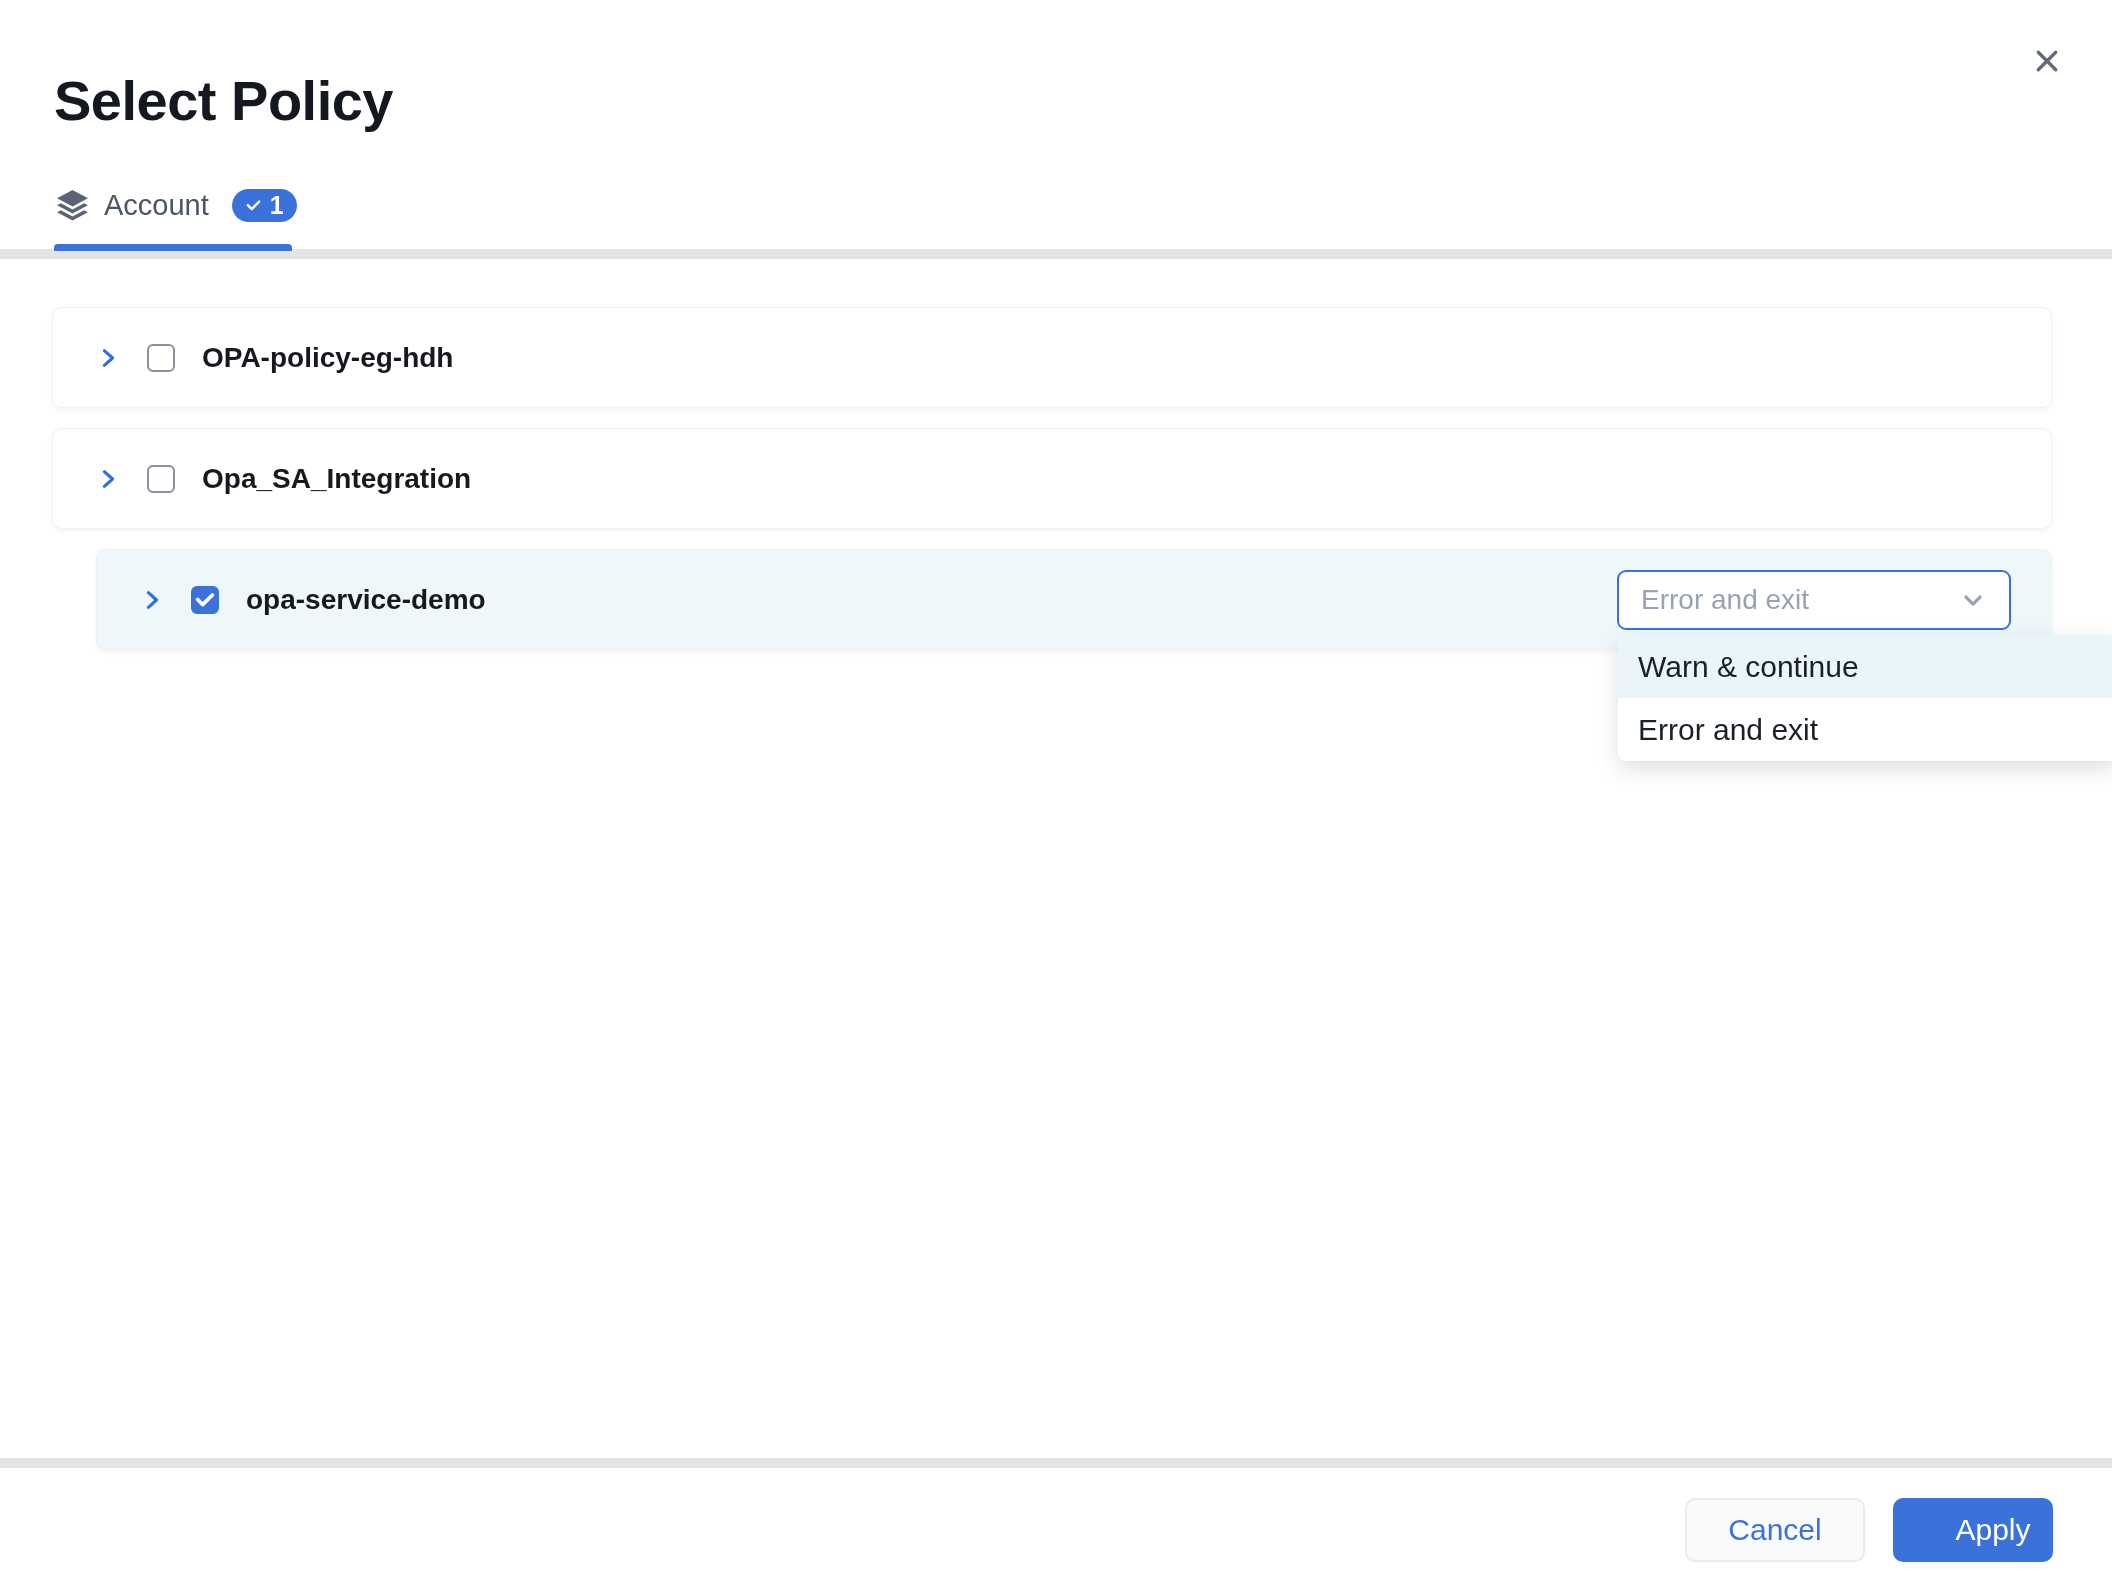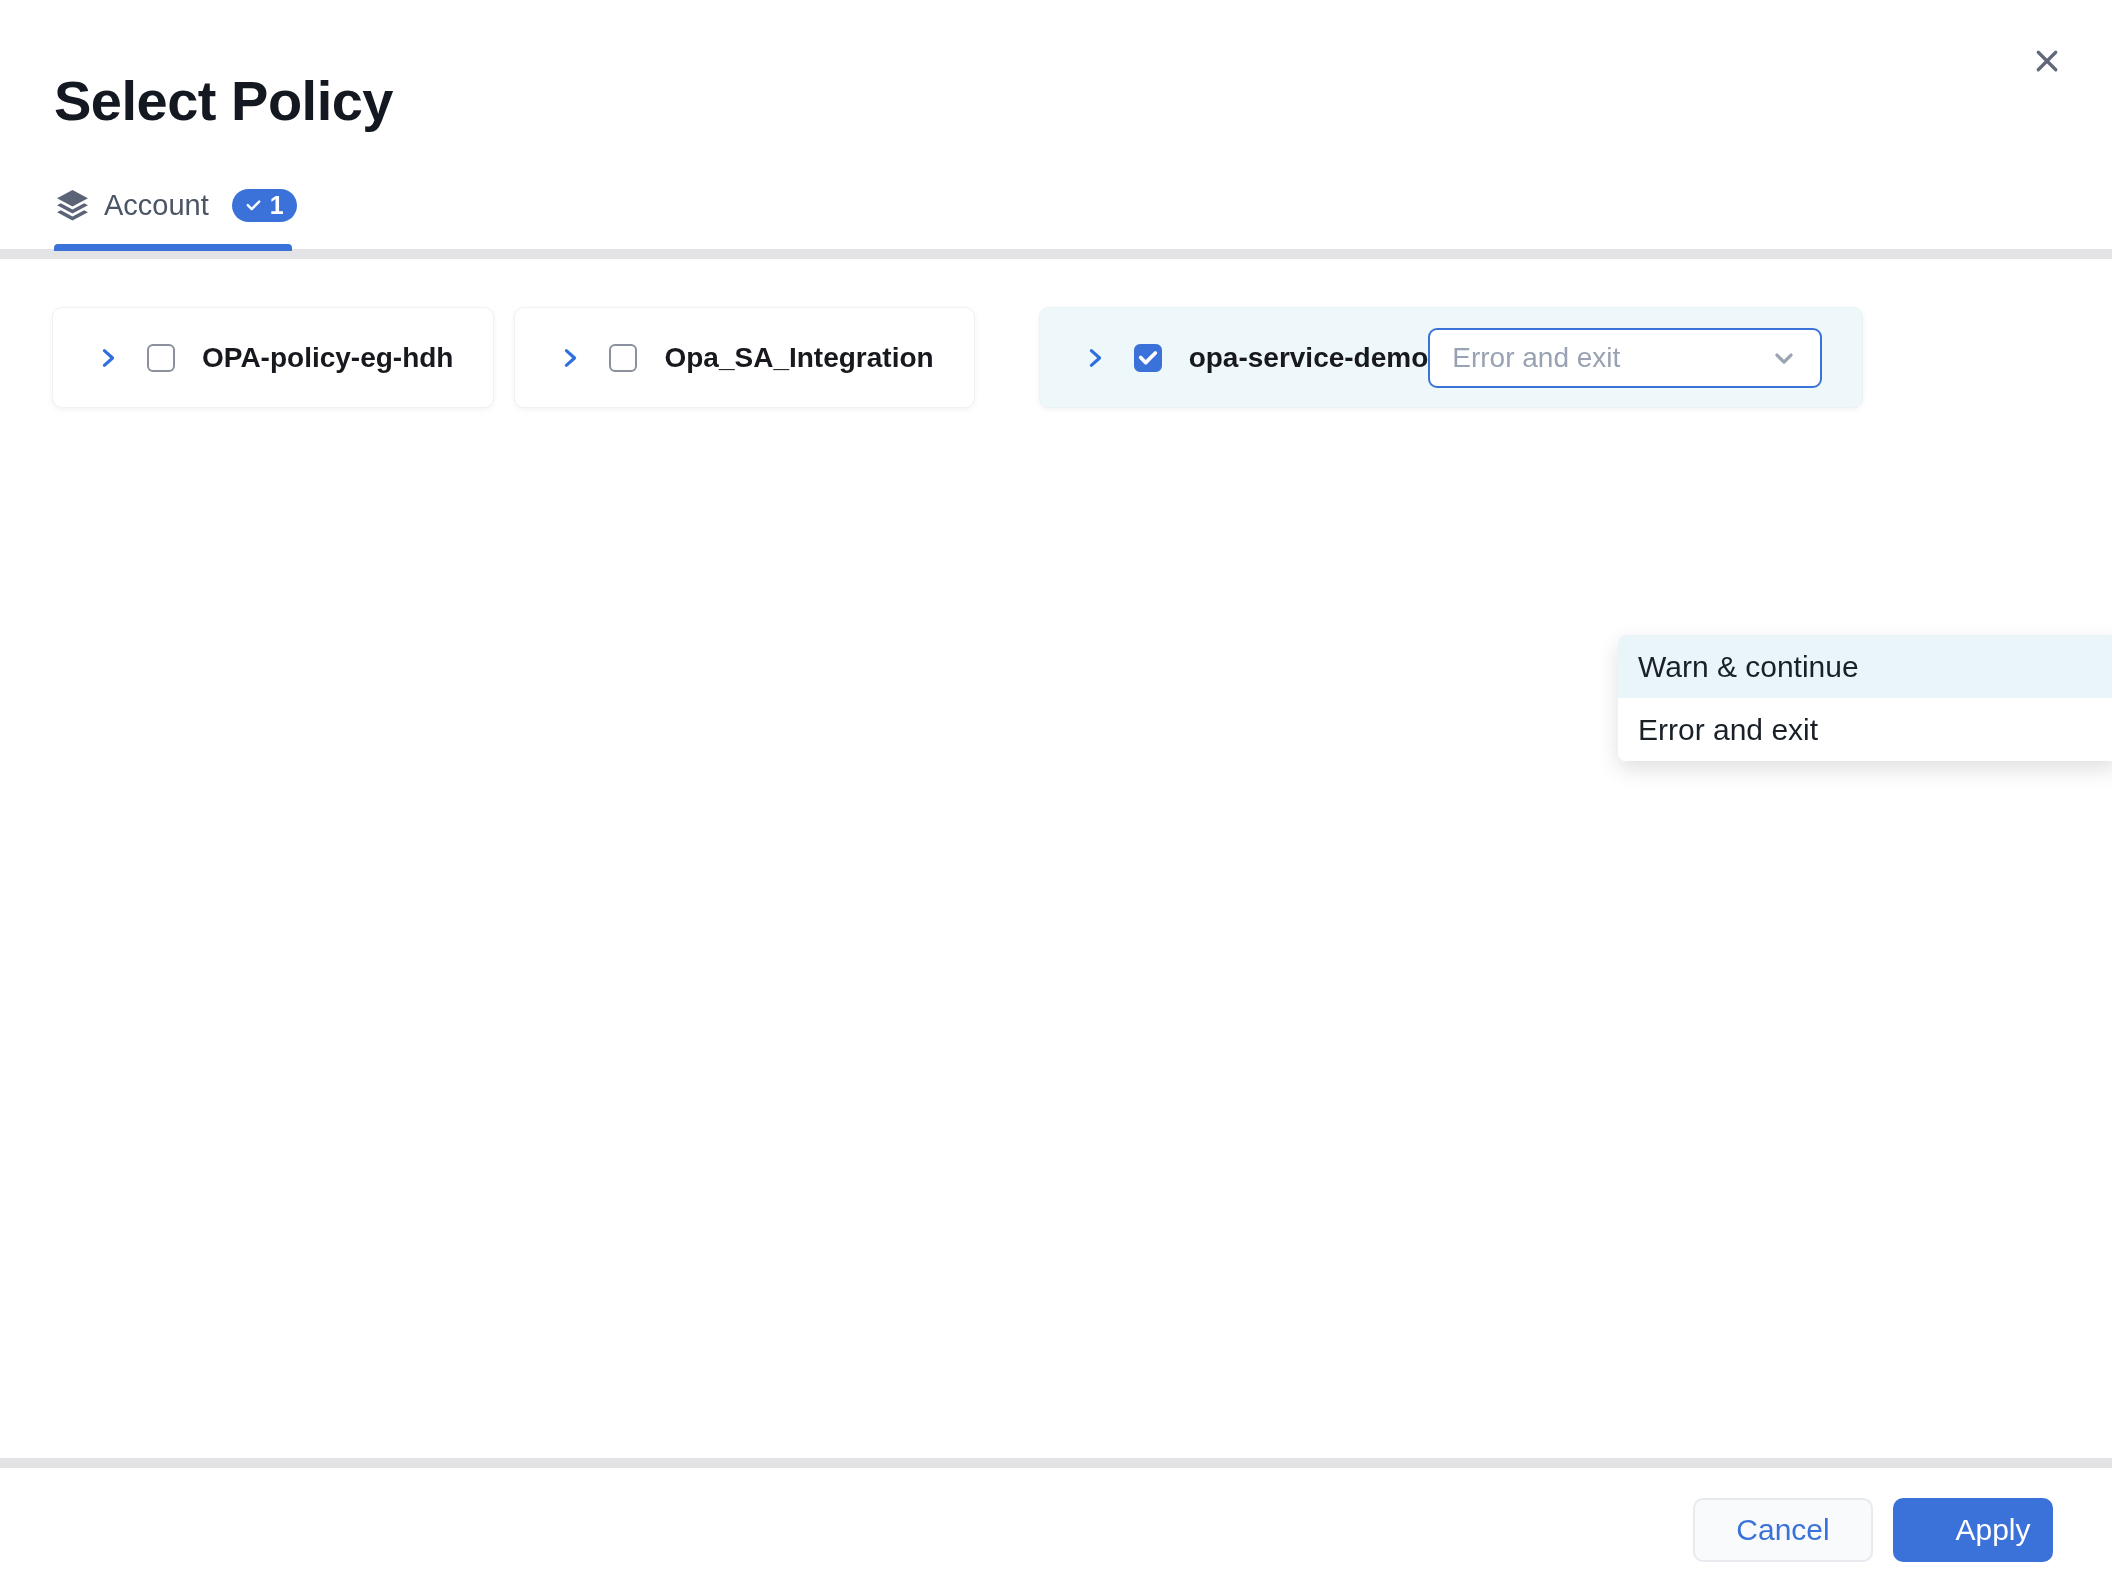--- a/index.html
+++ b/index.html
@@ -90,21 +90,21 @@
     z-index: 1;
   }
 
   
   .rows {
     position: absolute;
     left: 52px;
     top: 307px;
     width: 2000px;
     display: flex;
-    flex-direction: row;
+    flex-direction: column;
     gap: 20px;
   }
   .policy-row {
     height: 101px;
     background: #ffffff;
     border: 1px solid #f0f1f4;
     border-radius: 10px;
     box-shadow: 0 2px 6px rgba(16, 24, 40, 0.05);
     display: flex;
     align-items: center;
@@ -204,21 +204,21 @@
     top: 1458px;
     width: 100%;
     height: 10px;
     background: #e3e3e5;
   }
   .footer-actions {
     position: absolute;
     top: 1498px;
     right: 59px;
     display: flex;
-    gap: 20px;
+    gap: 28px;
   }
   .btn {
     height: 64px;
     border-radius: 10px;
     font-family: "Liberation Sans", sans-serif;
     font-size: 30px;
     font-weight: 500;
     display: flex;
     align-items: center;
     justify-content: center;

